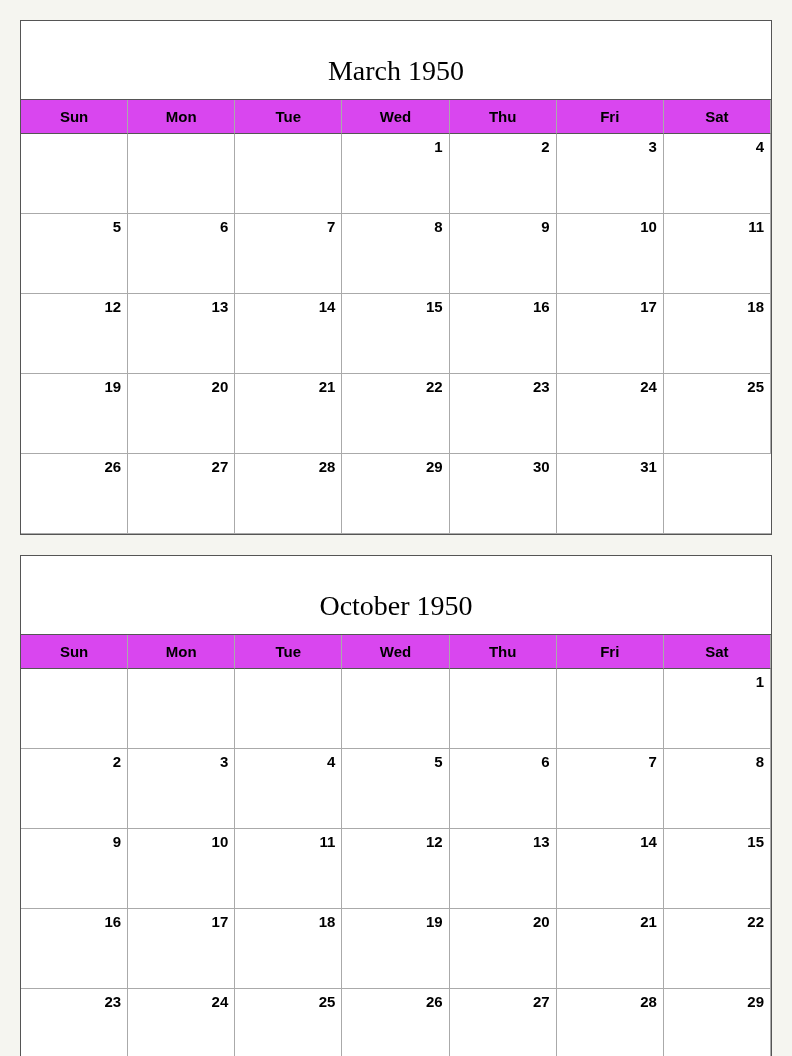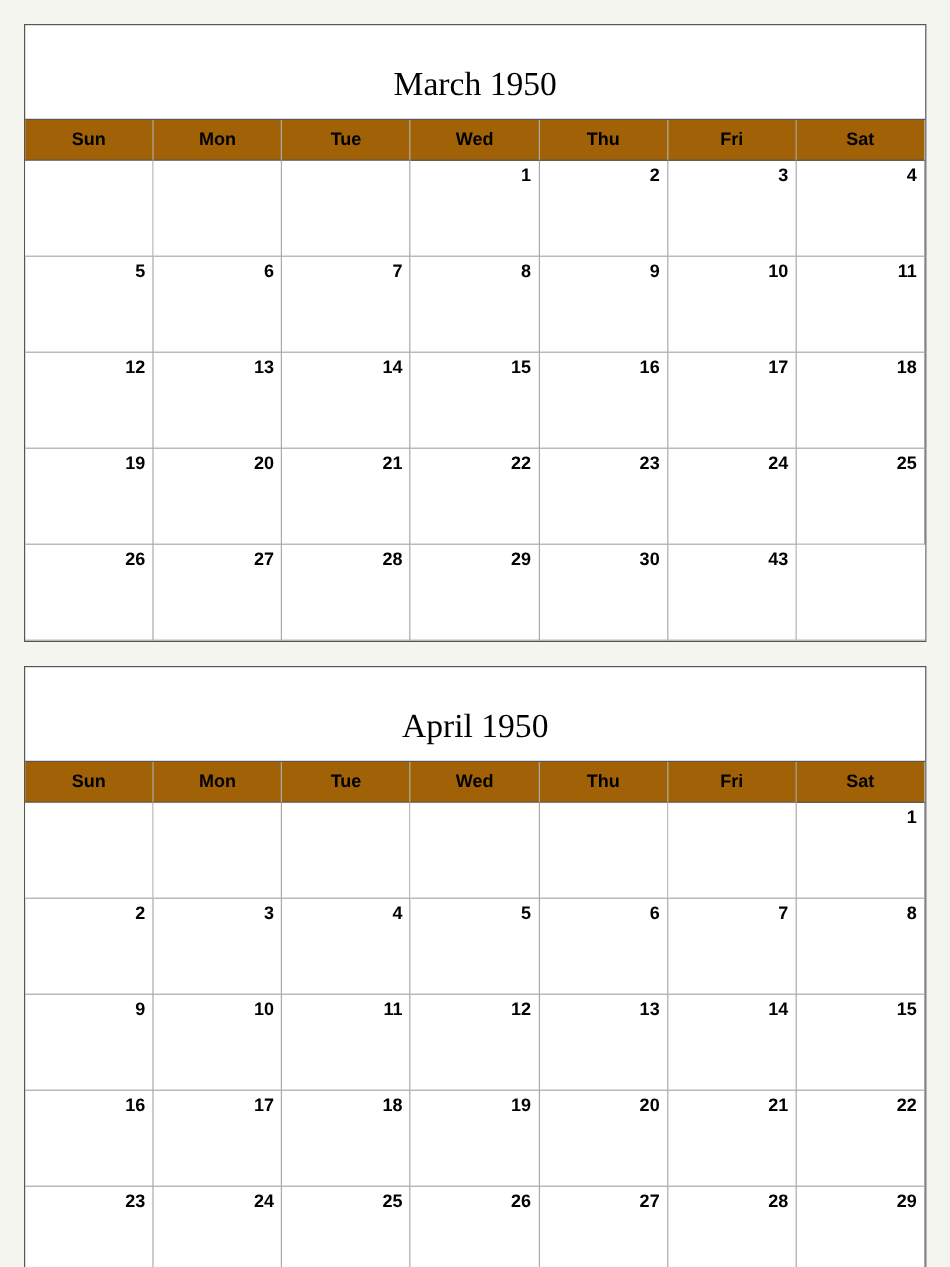--- a/index.html
+++ b/index.html
@@ -41,21 +41,21 @@
       border-top: none;
     }
 
     .day-header {
       text-align: center;
       font-weight: bold;
       font-size: 15px;
       padding: 8px 0;
       border-right: 1px solid #aaa;
       border-bottom: 1.5px solid #555;
-      background-color: #a16207;
+      background-color: #d946ef;
     }
 
     .day-header:last-child {
       border-right: none;
     }
 
     .day-cell {
       border-right: 1px solid #aaa;
       border-bottom: 1px solid #aaa;
       min-height: 80px;
@@ -120,27 +120,27 @@
     <div class="day-cell">22</div>
     <div class="day-cell">23</div>
     <div class="day-cell">24</div>
     <div class="day-cell">25</div>
 
     <div class="day-cell last-row-cell">26</div>
     <div class="day-cell last-row-cell">27</div>
     <div class="day-cell last-row-cell">28</div>
     <div class="day-cell last-row-cell">29</div>
     <div class="day-cell last-row-cell">30</div>
-    <div class="day-cell last-row-cell">43</div>
+    <div class="day-cell last-row-cell">31</div>
     <div class="day-cell empty last-row-cell"></div>
   </div>
 </div>
 
 <div class="calendar">
-  <div class="calendar-title">April 1950</div>
+  <div class="calendar-title">October 1950</div>
   <div class="calendar-grid">
 
     <div class="day-header">Sun</div>
     <div class="day-header">Mon</div>
     <div class="day-header">Tue</div>
     <div class="day-header">Wed</div>
     <div class="day-header">Thu</div>
     <div class="day-header">Fri</div>
     <div class="day-header">Sat</div>
 

